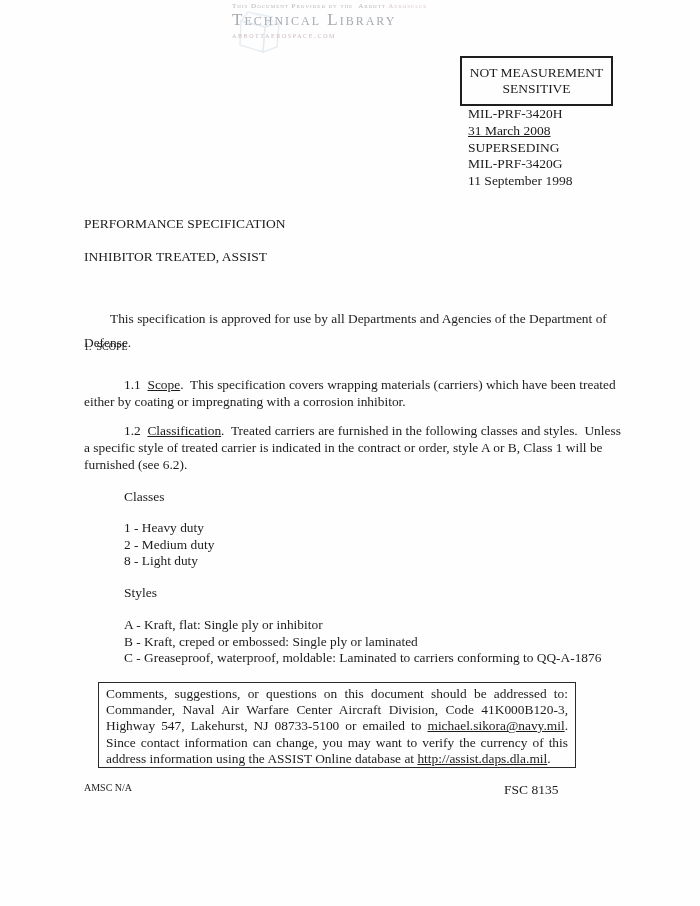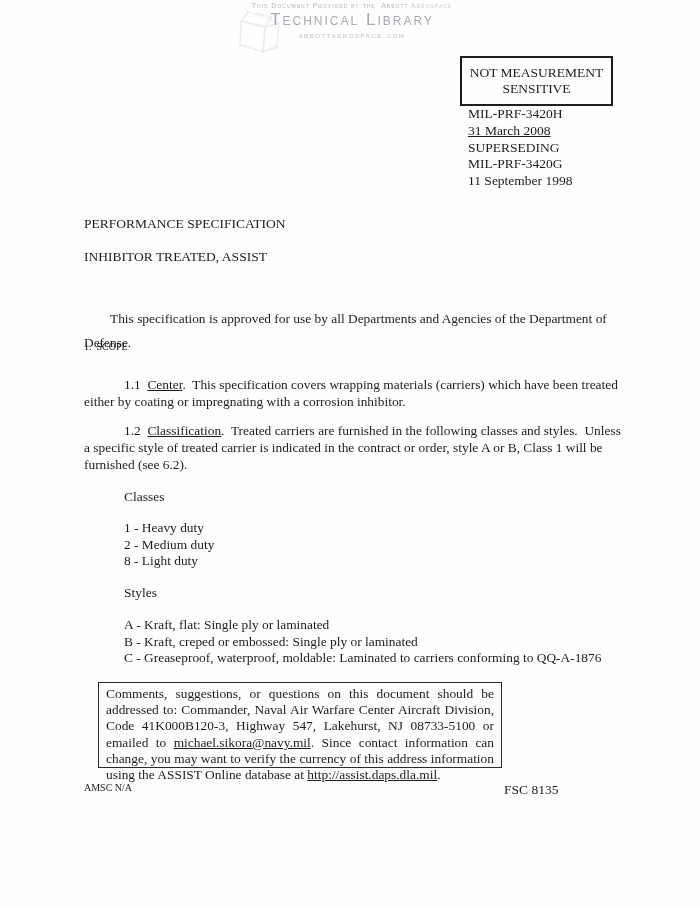--- a/index.html
+++ b/index.html
@@ -9,22 +9,22 @@
     font-family:"Liberation Serif","DejaVu Serif",serif;
     color:#1c1c1c;
     position:relative;
     overflow:hidden;
   }
   .page{position:absolute;inset:0;background:#fefefe;}
 
   
   .logo{position:absolute;top:2px;left:232px;width:240px;}
   .logo-cube{position:absolute;left:2px;top:6px;width:52px;height:54px;opacity:.85;}
-  .logo-text{position:relative;text-align:center;
-    font-family:Liberation Sans, sans-serif;}
+  .logo-text{position:relative;text-align:left;
+    font-family:Liberation Serif, serif;}
   .logo-tagline{font-size:7px;letter-spacing:1px;font-variant:small-caps;
     color:#b2b6bc;white-space:nowrap;line-height:8px;}
   .logo-tagline .brand2{color:#dcc4c6;}
   .logo-title{font-size:17px;letter-spacing:2px;font-variant:small-caps;
     color:#a6abb2;white-space:nowrap;line-height:18px;margin-top:1px;}
   .logo-site{font-size:8px;letter-spacing:1.6px;font-variant:small-caps;
     color:#c9bcc0;white-space:nowrap;line-height:9px;margin-top:2px;}
 
   
   .notice-box{position:absolute;left:460px;top:56px;width:153px;height:50px;
@@ -53,21 +53,21 @@
   .para u, .cbox u{text-decoration:underline;}
 
   .list-heading{position:absolute;left:124px;font-size:13.5px;line-height:16.5px;}
   .list{position:absolute;left:124px;font-size:13.4px;line-height:16.5px;}
   .classes-heading{top:489px;}
   .classes-list{top:520px;}
   .styles-heading{top:585px;}
   .styles-list{top:617px;}
 
   
-  .cbox{position:absolute;left:98px;top:682px;width:404px;height:86px;
+  .cbox{position:absolute;left:98px;top:682px;width:478px;height:86px;
     border:1.5px solid #2a2a2a;box-sizing:border-box;padding:3px 7px 0 7px;
     font-size:13.4px;line-height:16.2px;text-align:justify;}
   .cbox a{color:#1c1c1c;text-decoration:underline;cursor:pointer;}
 
   
   .footer-left{position:absolute;left:84px;top:782px;font-size:10px;text-align:center;}
   .footer-right{position:absolute;left:504px;top:782px;font-size:13.5px;}
 </style>
 </head>
 <body>
@@ -109,34 +109,34 @@
     <div>PERFORMANCE SPECIFICATION</div>
     <div class="subject">
       <div>INHIBITOR TREATED, ASSIST</div>
     </div>
   </div>
 
   <div class="approval">This specification is approved for use by all Departments and Agencies of the Department of Defense.</div>
 
   <div class="scope-heading">1.&nbsp; SCOPE</div>
 
-  <div class="para para-11"><span>1.1&nbsp; </span><u>Center</u><span>.&nbsp; This specification covers wrapping materials (carriers) which have been treated either by coating or impregnating with a corrosion inhibitor.</span></div>
+  <div class="para para-11"><span>1.1&nbsp; </span><u>Scope</u><span>.&nbsp; This specification covers wrapping materials (carriers) which have been treated either by coating or impregnating with a corrosion inhibitor.</span></div>
 
   <div class="para para-12"><span>1.2&nbsp; </span><u>Classification</u><span>.&nbsp; Treated carriers are furnished in the following classes and styles.&nbsp; Unless a specific style of treated carrier is indicated in the contract or order, style A or B, Class 1 will be furnished (see 6.2).</span></div>
 
   <div class="list-heading classes-heading">Classes</div>
   <div class="list classes-list">
     <div>1 - Heavy duty</div>
     <div>2 - Medium duty</div>
     <div>8 - Light duty</div>
   </div>
 
   <div class="list-heading styles-heading">Styles</div>
   <div class="list styles-list">
-    <div>A - Kraft, flat: Single ply or laminated</div>
+    <div>A - Kraft, flat: Single ply or inhibitor</div>
     <div>B - Kraft, creped or embossed: Single ply or laminated</div>
     <div>C - Greaseproof, waterproof, moldable: Laminated to carriers conforming to QQ-A-1876</div>
   </div>
 
   <div class="cbox"><span>Comments, suggestions, or questions on this document should be addressed to: Commander, Naval Air Warfare Center Aircraft Division, Code 41K000B120-3, Highway 547, Lakehurst, NJ 08733-5100 or emailed to </span><a>michael.sikora@navy.mil</a><span>. Since contact information can change, you may want to verify the currency of this address information using the ASSIST Online database at </span><a>http://assist.daps.dla.mil</a><span>.</span></div>
 
   <div class="footer-left">AMSC N/A</div>
   <div class="footer-right">FSC 8135</div>
 
 </div>

